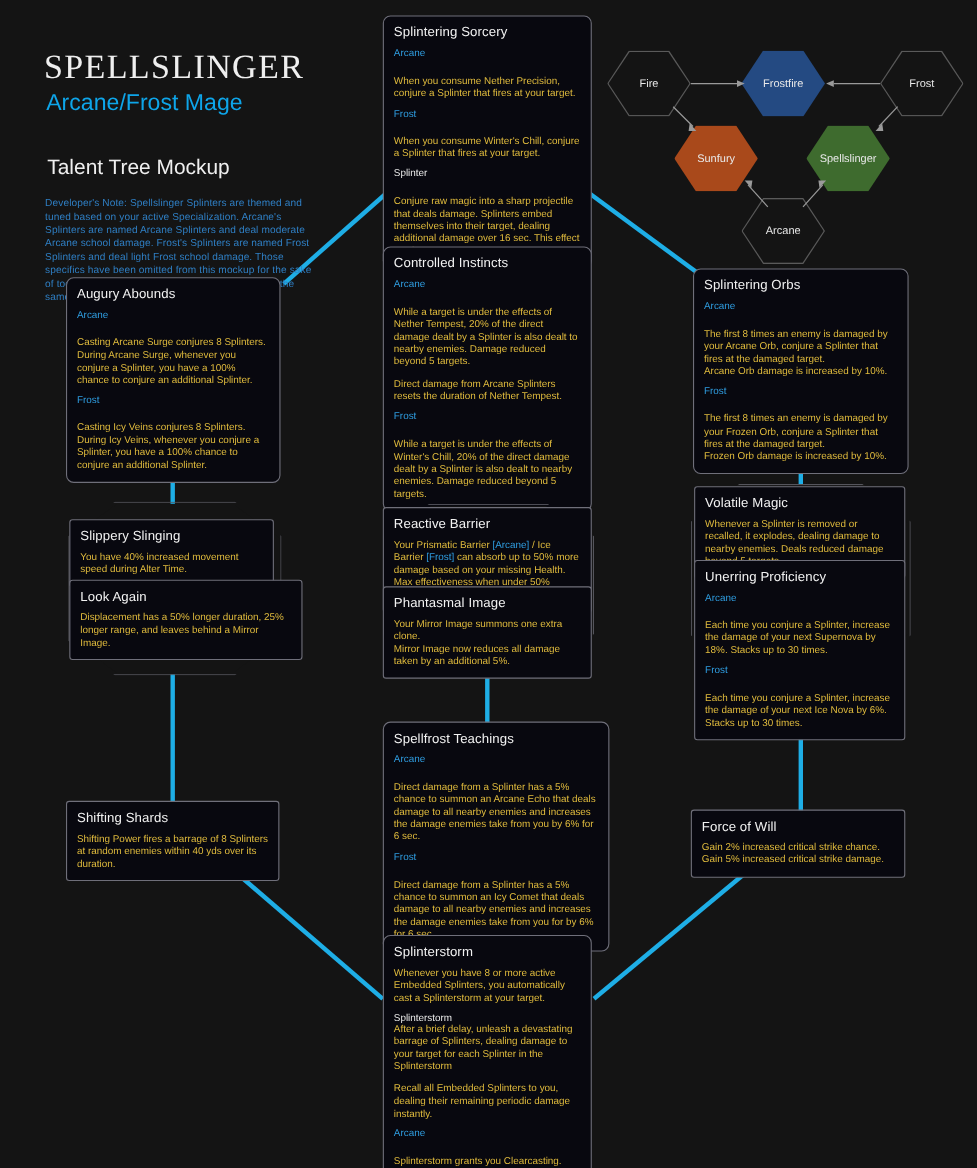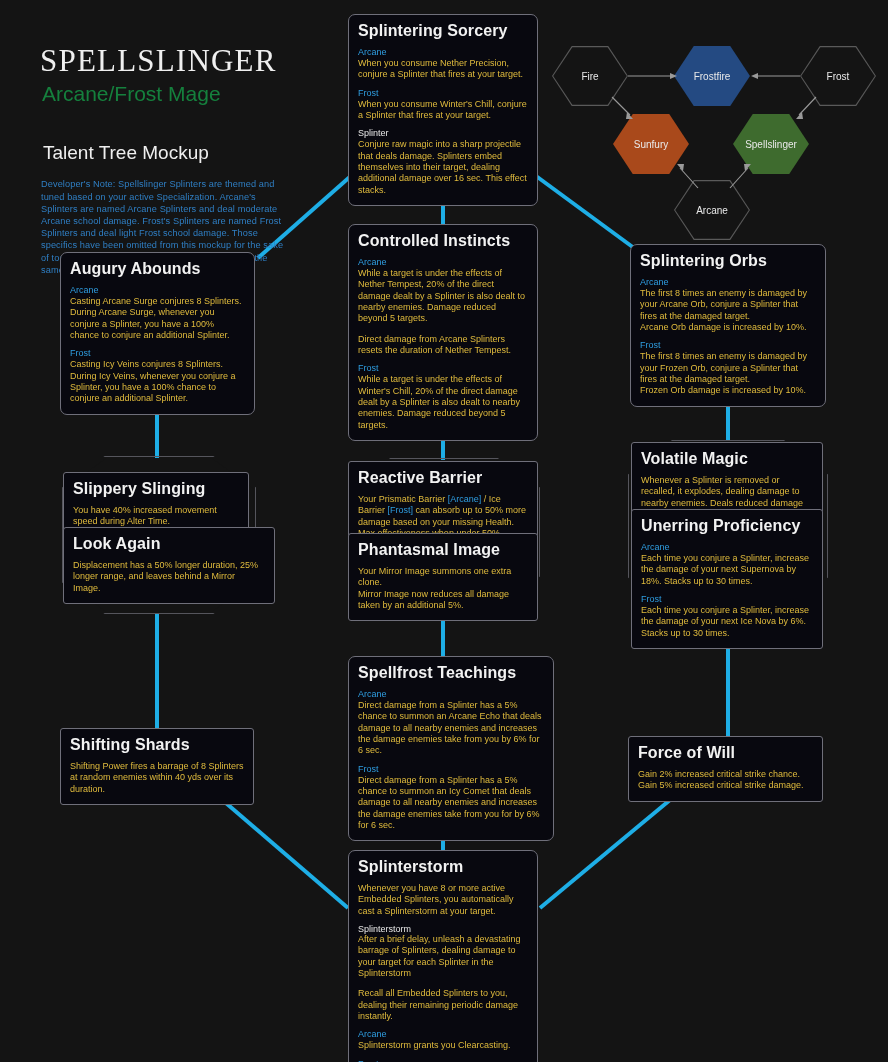--- a/index.html
+++ b/index.html
@@ -35,21 +35,21 @@
     font-family: "Liberation Serif", serif;
     font-size: 31px;
     letter-spacing: 1.2px;
     color: #efefef;
     font-weight: normal;
     margin: 0;
     line-height: 1.1;
   }
   .title-sub {
     font-size: 21px;
-    color: #15803d;
+    color: #0ea5e9;
     margin: 3px 0 0 2px;
     font-weight: normal;
     line-height: 1.2;
   }
   .title-mockup {
     font-size: 19px;
     color: #efefef;
     margin: 36px 0 0 3px;
     font-weight: normal;
   }
@@ -100,41 +100,40 @@
     position: absolute;
     box-sizing: border-box;
     background: #08080f;
     border: 1px solid #6f6f7a;
     border-radius: 7px;
     padding: 7px 9px 9px 9px;
     color: #e2c04a;
   }
   .card.sharp { border-radius: 3px; }
   .card-title {
-    font-size: 16px;
+    font-size: 12px;
     color: #f2f2f2;
     margin-bottom: 7px;
     letter-spacing: 0.1px;
-    font-weight: bold;
   }
   .sec-head {
     font-size: 9px;
     color: #2f9de0;
     margin-top: 7px;
     margin-bottom: 0px;
   }
   .sec-head.plain { color: #e8e8e8; }
   .body-txt {
     font-size: 9px;
     line-height: 1.26;
     color: #e0bb3d;
     margin: 0;
   }
   .body-txt + .body-txt { margin-top: 9px; }
-  .sec-head + .body-txt { margin-top: 1px; }
+  .sec-head + .body-txt { margin-top: 15px; }
   .inl { color: #2f9de0; }
 
   
   .octo {
     position: absolute;
     border: 1.3px solid #55555c;
     box-sizing: border-box;
     background: transparent;
     clip-path: polygon(22% 0%, 78% 0%, 100% 20%, 100% 80%, 78% 100%, 22% 100%, 0% 80%, 0% 20%);
   }

